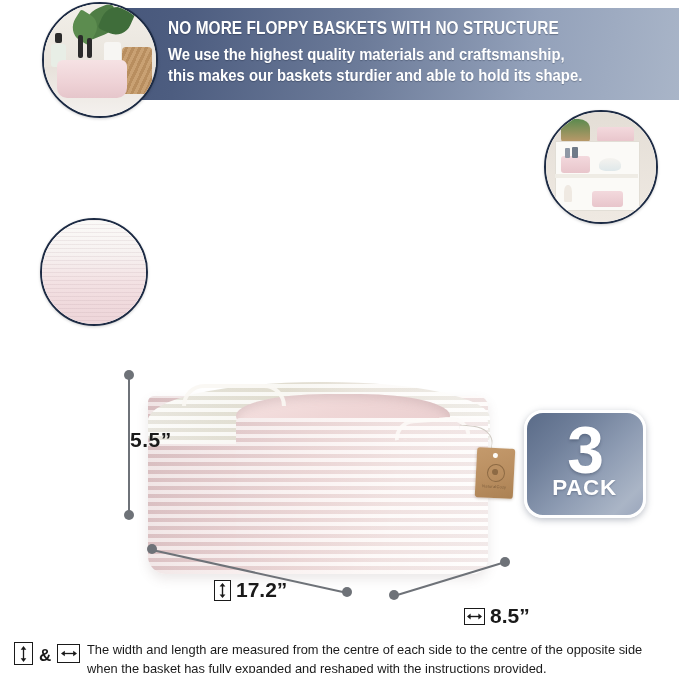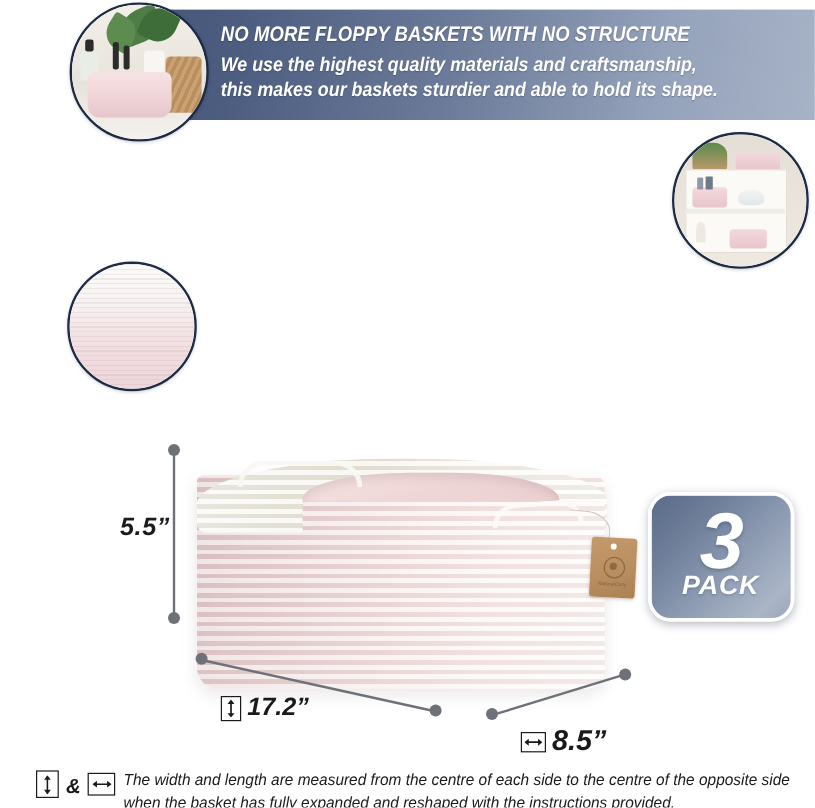--- a/index.html
+++ b/index.html
@@ -3,21 +3,21 @@
 <meta charset="utf-8">
 <style>
   html,body{margin:0;padding:0;}
   body{
     width:679px;height:673px;
     background:#ffffff;
     font-family:"Liberation Sans",sans-serif;
     position:relative;overflow:hidden;
     -webkit-font-smoothing:antialiased;
   }
-  .stage{position:absolute;left:16px;top:0;width:576px;height:673px;font-style:italic;}
+  .stage{position:absolute;left:0;top:0;width:576px;height:673px;}
 
   
   .banner{position:absolute;box-sizing:border-box;}
   .banner .headline{
     font-weight:bold;color:#ffffff;
     letter-spacing:.1px;
     transform:scaleX(.88);
     white-space:nowrap;
     text-shadow:0 1px 1px rgba(20,30,50,.35);
   }
@@ -149,21 +149,21 @@
   .tagstring{position:absolute;left:318px;top:64px;width:34px;height:26px;
              border-top:1.2px solid #cfcac2;border-right:1.2px solid #cfcac2;
              border-radius:0 60% 0 0;transform:rotate(6deg);}
 
   
   .dimline{position:absolute;background:#6e7278;}
   .dot{position:absolute;width:10px;height:10px;border-radius:50%;background:#6e7278;}
   .dimlabel{
     position:absolute;color:#1a1a1a;font-weight:bold;
     font-family:"Liberation Sans",sans-serif;
-    white-space:nowrap;display:flex;align-items:center;gap:5px;
+    white-space:nowrap;display:flex;align-items:center;gap:5px;margin-left:46px;
   }
   .arrowbox{
     display:inline-flex;align-items:center;justify-content:center;
     border:1.6px solid #1a1a1a;box-sizing:border-box;background:#fff;
   }
   .arrowbox svg{display:block;}
 
   #dim-h-line{left:128px;top:379px;width:2.4px;height:136px;}
   #dim-h-dot-top{left:124px;top:370px;}
   #dim-h-dot-bot{left:124px;top:510px;}
@@ -176,21 +176,21 @@
   #dim-l-dot-a{left:147px;top:544px;}
   #dim-l-dot-b{left:342px;top:587px;}
   #dim-l-label{left:168px;top:578px;font-size:21px;}
 
   #dim-w-line{
     left:394px;top:595px;width:114px;height:2.4px;
     transform-origin:left center;transform:rotate(-17deg);
   }
   #dim-w-dot-a{left:389px;top:590px;}
   #dim-w-dot-b{left:500px;top:557px;}
-  #dim-w-label{left:418px;top:604px;font-size:24px;}
+  #dim-w-label{left:418px;top:604px;font-size:21px;}
 
   
   #pack-badge{
     position:absolute;left:524px;top:410px;width:122px;height:108px;
     border-radius:19px;
     background:linear-gradient(135deg,#5a6b88 0%,#6f7f9a 28%,#8e9cb3 58%,#aab5c6 86%,#9aa6bc 100%);
     border:3.5px solid #ffffff;
     box-sizing:border-box;
     box-shadow:0 2px 7px rgba(60,72,95,.35);
     display:flex;flex-direction:column;align-items:center;justify-content:center;

